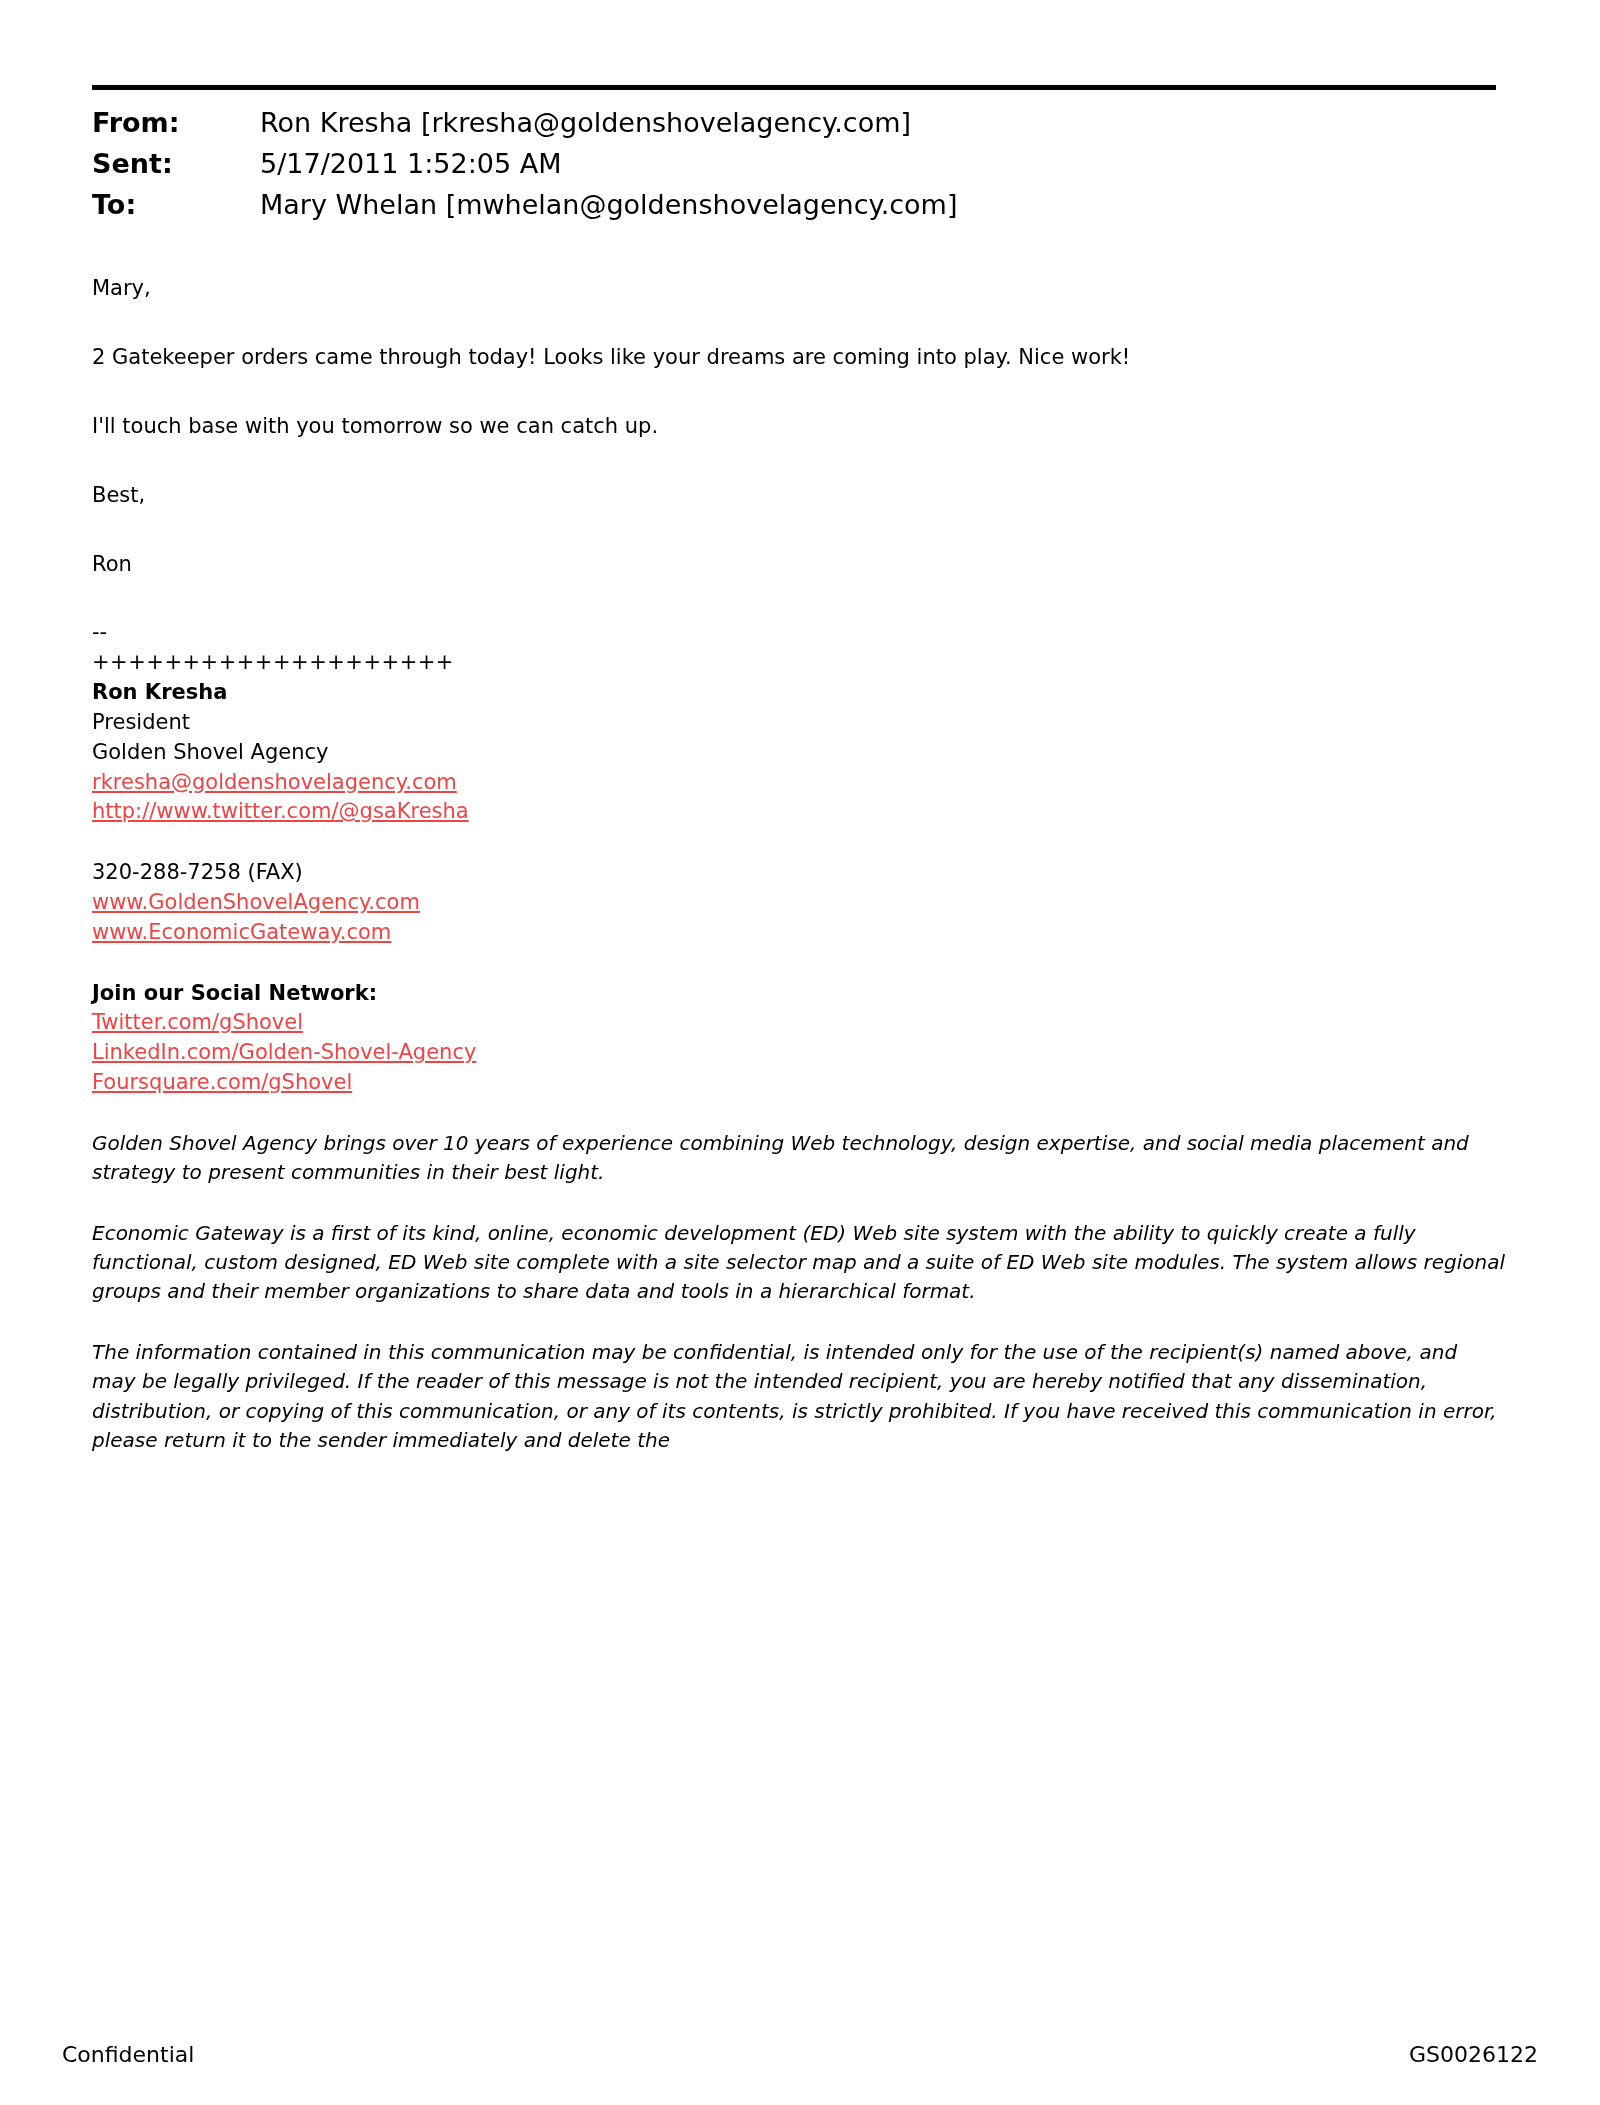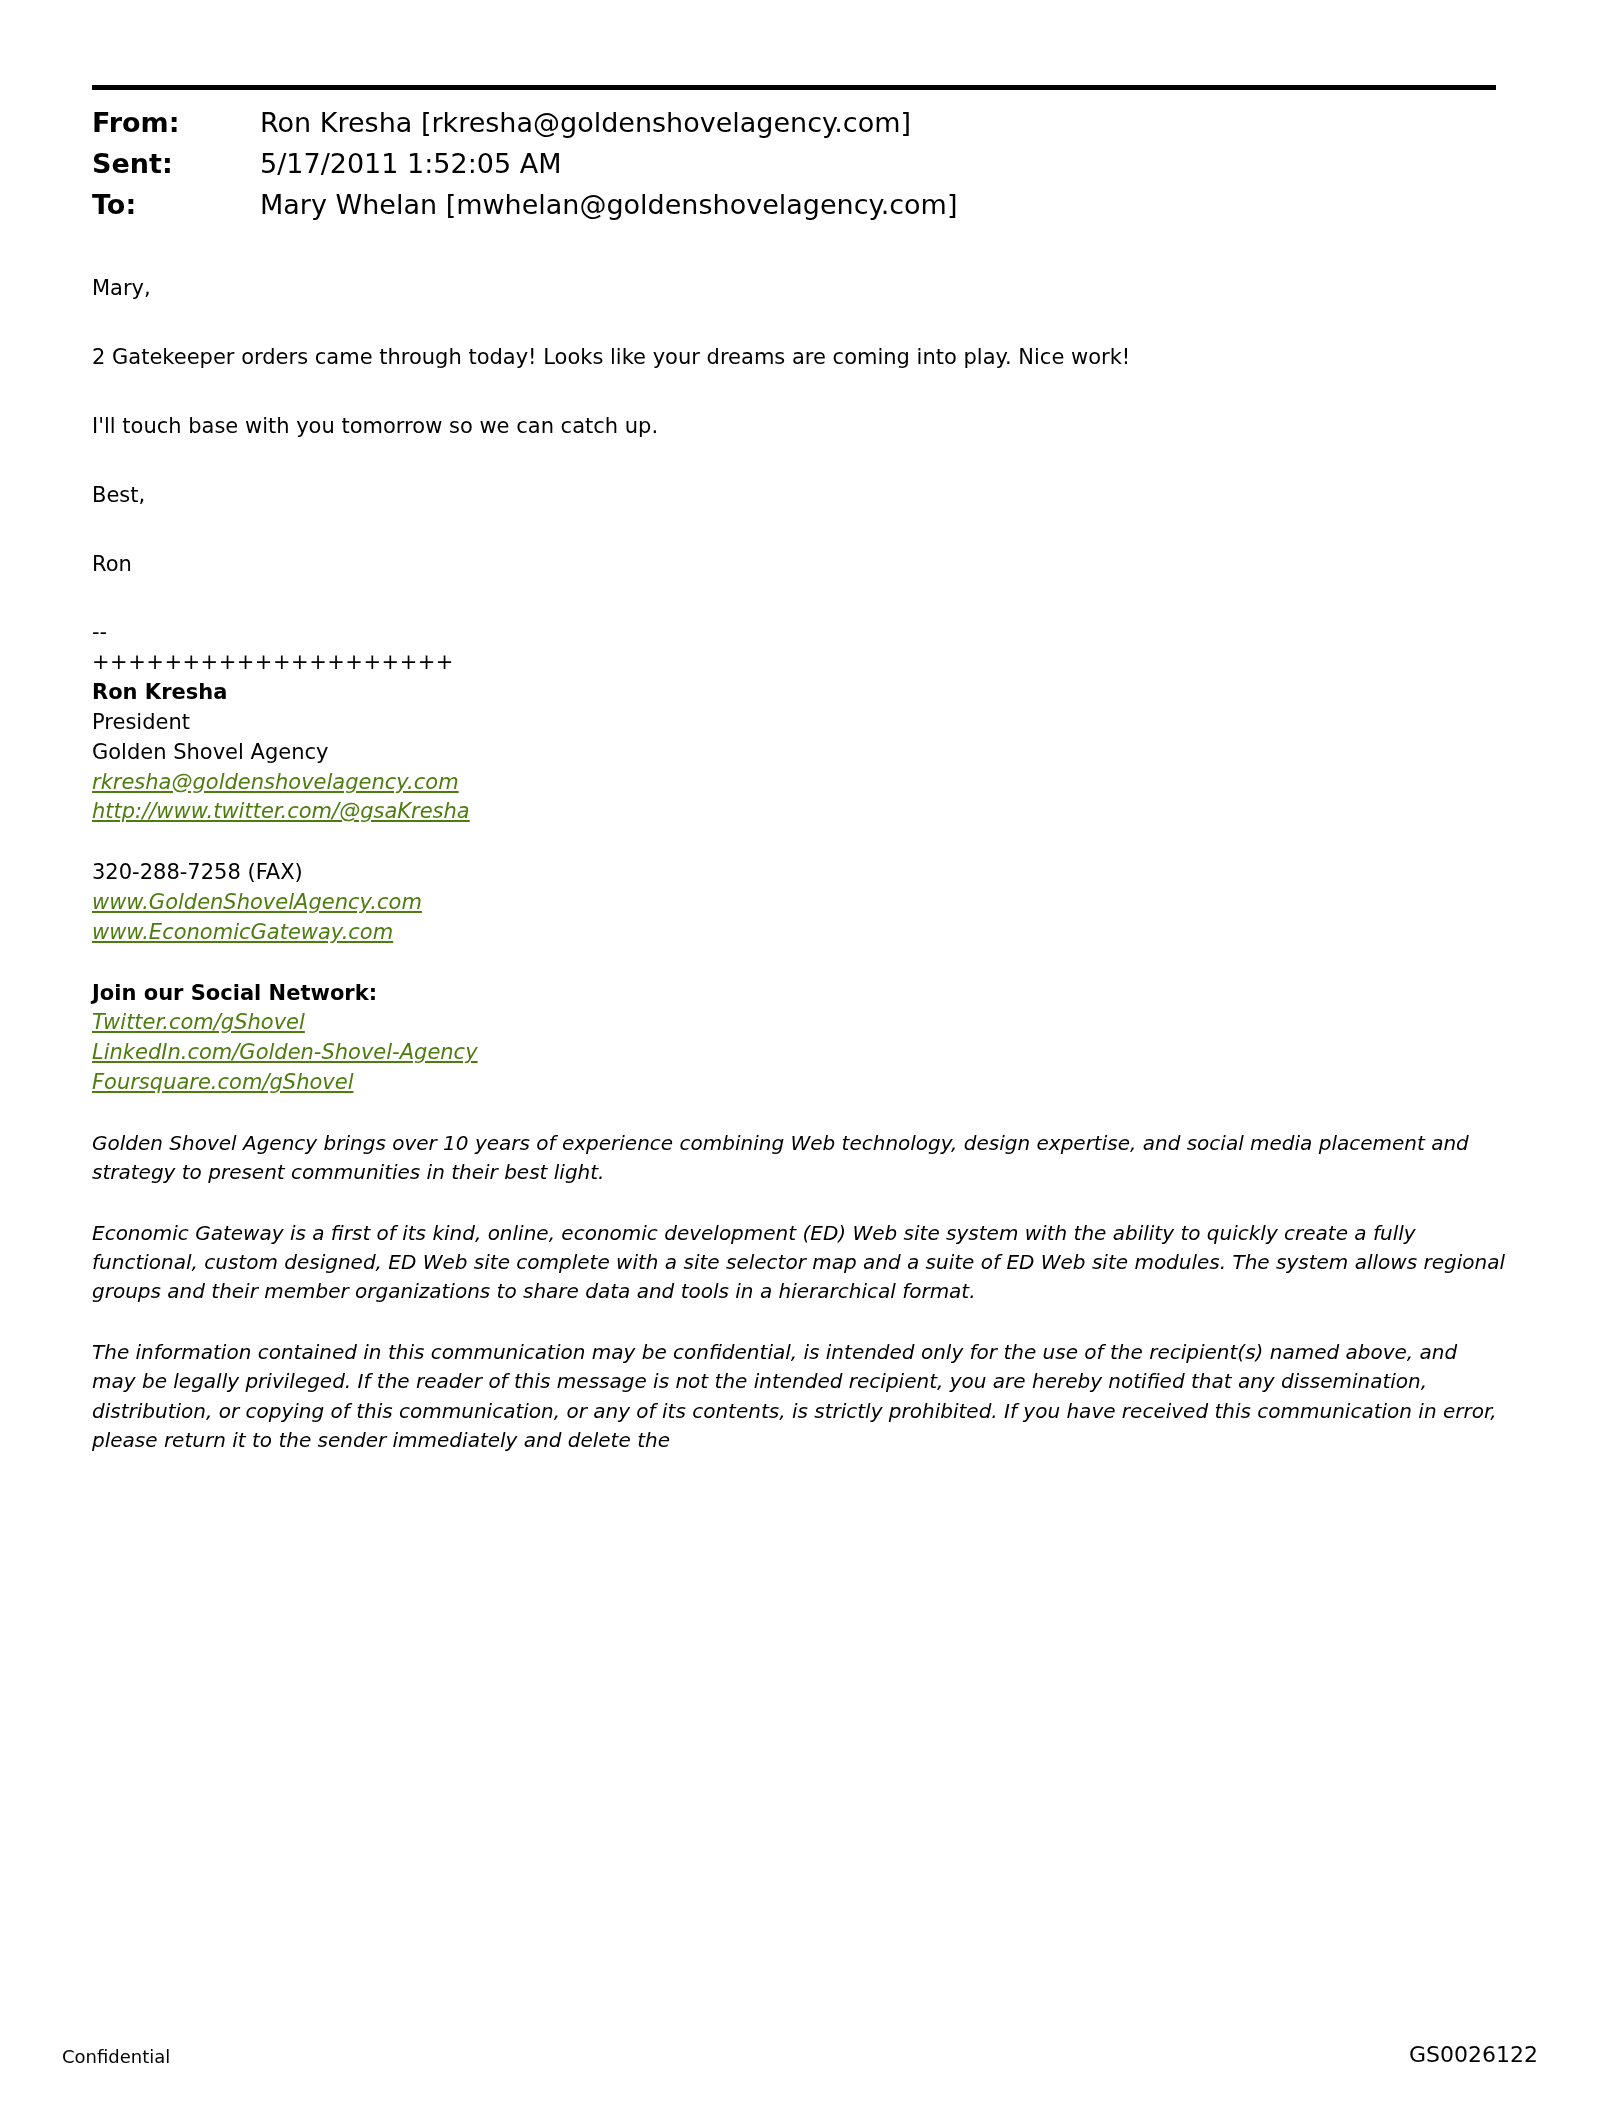--- a/index.html
+++ b/index.html
@@ -64,45 +64,44 @@
   .sig-block p {
     margin: 0;
     font-size: 21px;
     line-height: 1.42;
   }
   .gap {
     height: 31px;
   }
   .bold { font-weight: bold; }
   a.link, .link {
-    color: #4d7c0f;
+    color: #ef4444;
     text-decoration: underline;
     cursor: pointer;
-    font-style: italic;
   }
   .plus-row {
     letter-spacing: 0.5px;
   }
   .longpara {
     margin: 0 0 0 0;
     font-size: 20px;
     line-height: 1.47;
     font-style: italic;
   }
   .footer {
     position: absolute;
     left: 62px;
     right: 62px;
     bottom: 38px;
     display: flex;
     justify-content: space-between;
     align-items: flex-end;
     font-size: 22px;
   }
-  .footer .left { font-size: 18px; }
+  .footer .left { font-size: 22px; }
   .footer .right { font-size: 22px; }
 </style>
 </head>
 <body>
 
 <div class="page">
 
   <div class="content">
 
     <div class="top-rule"></div>

